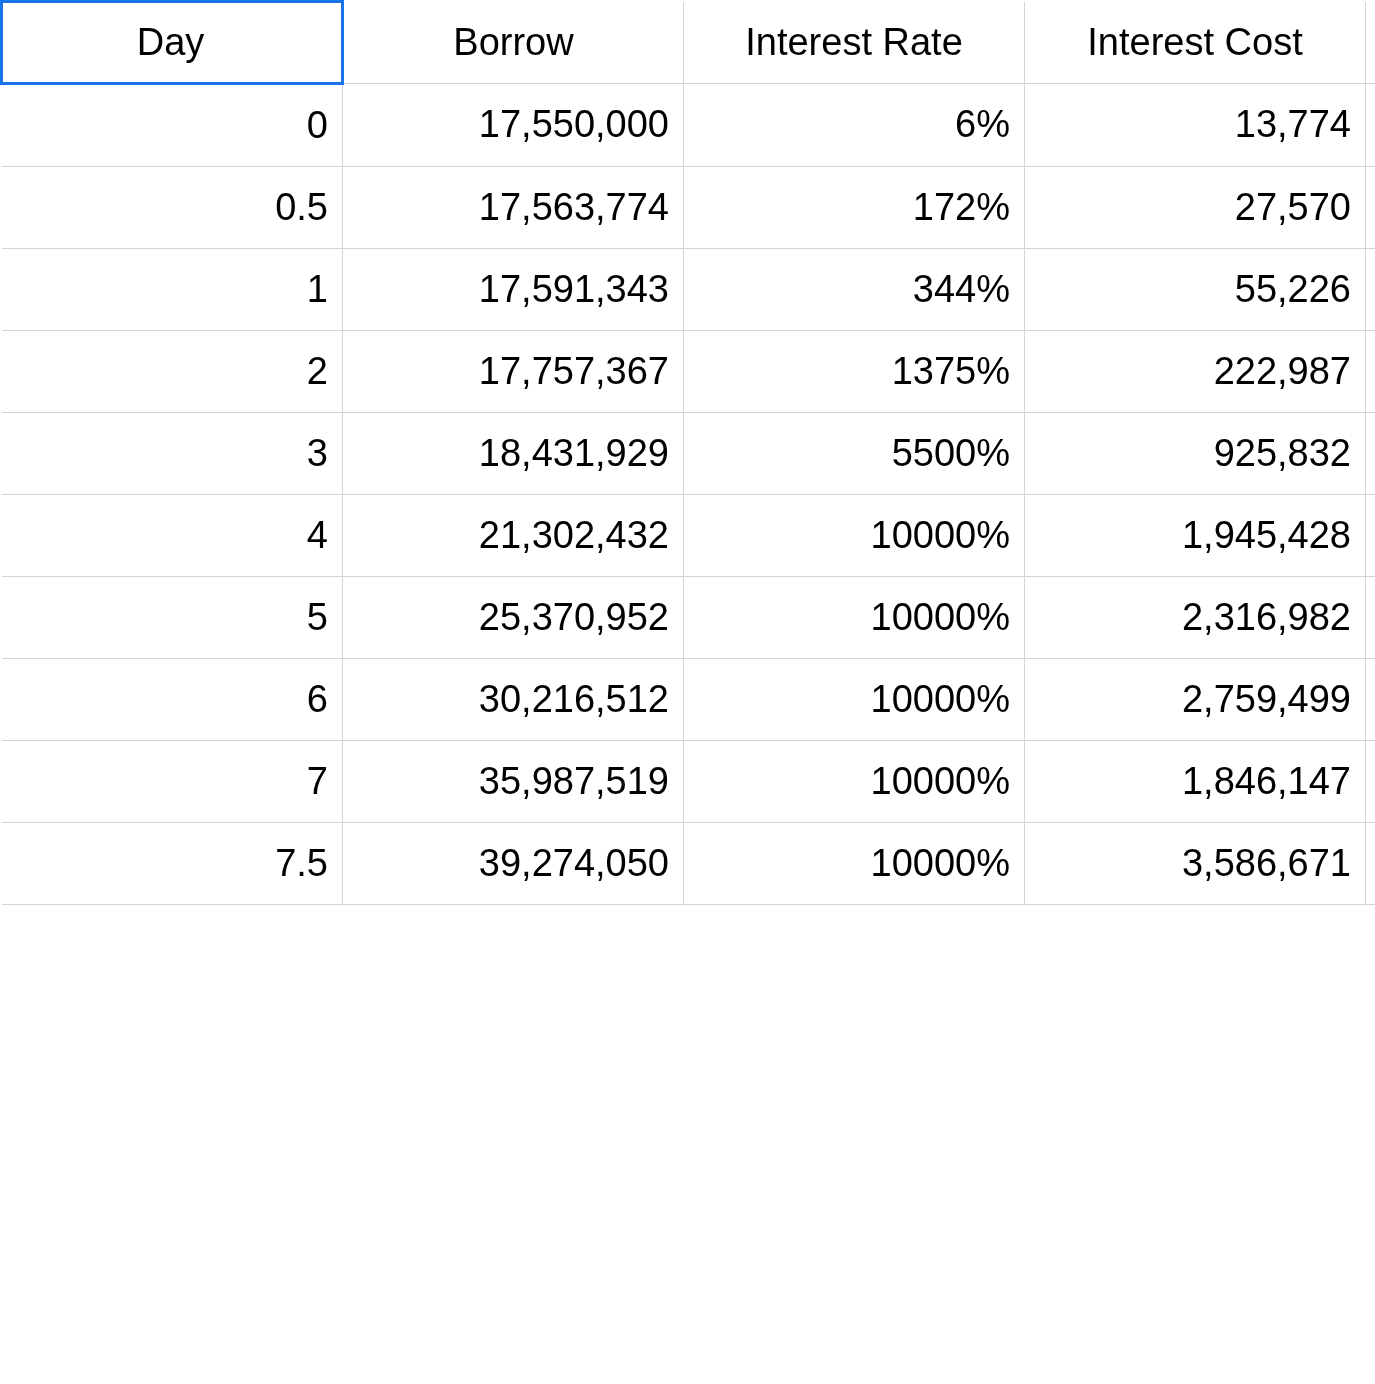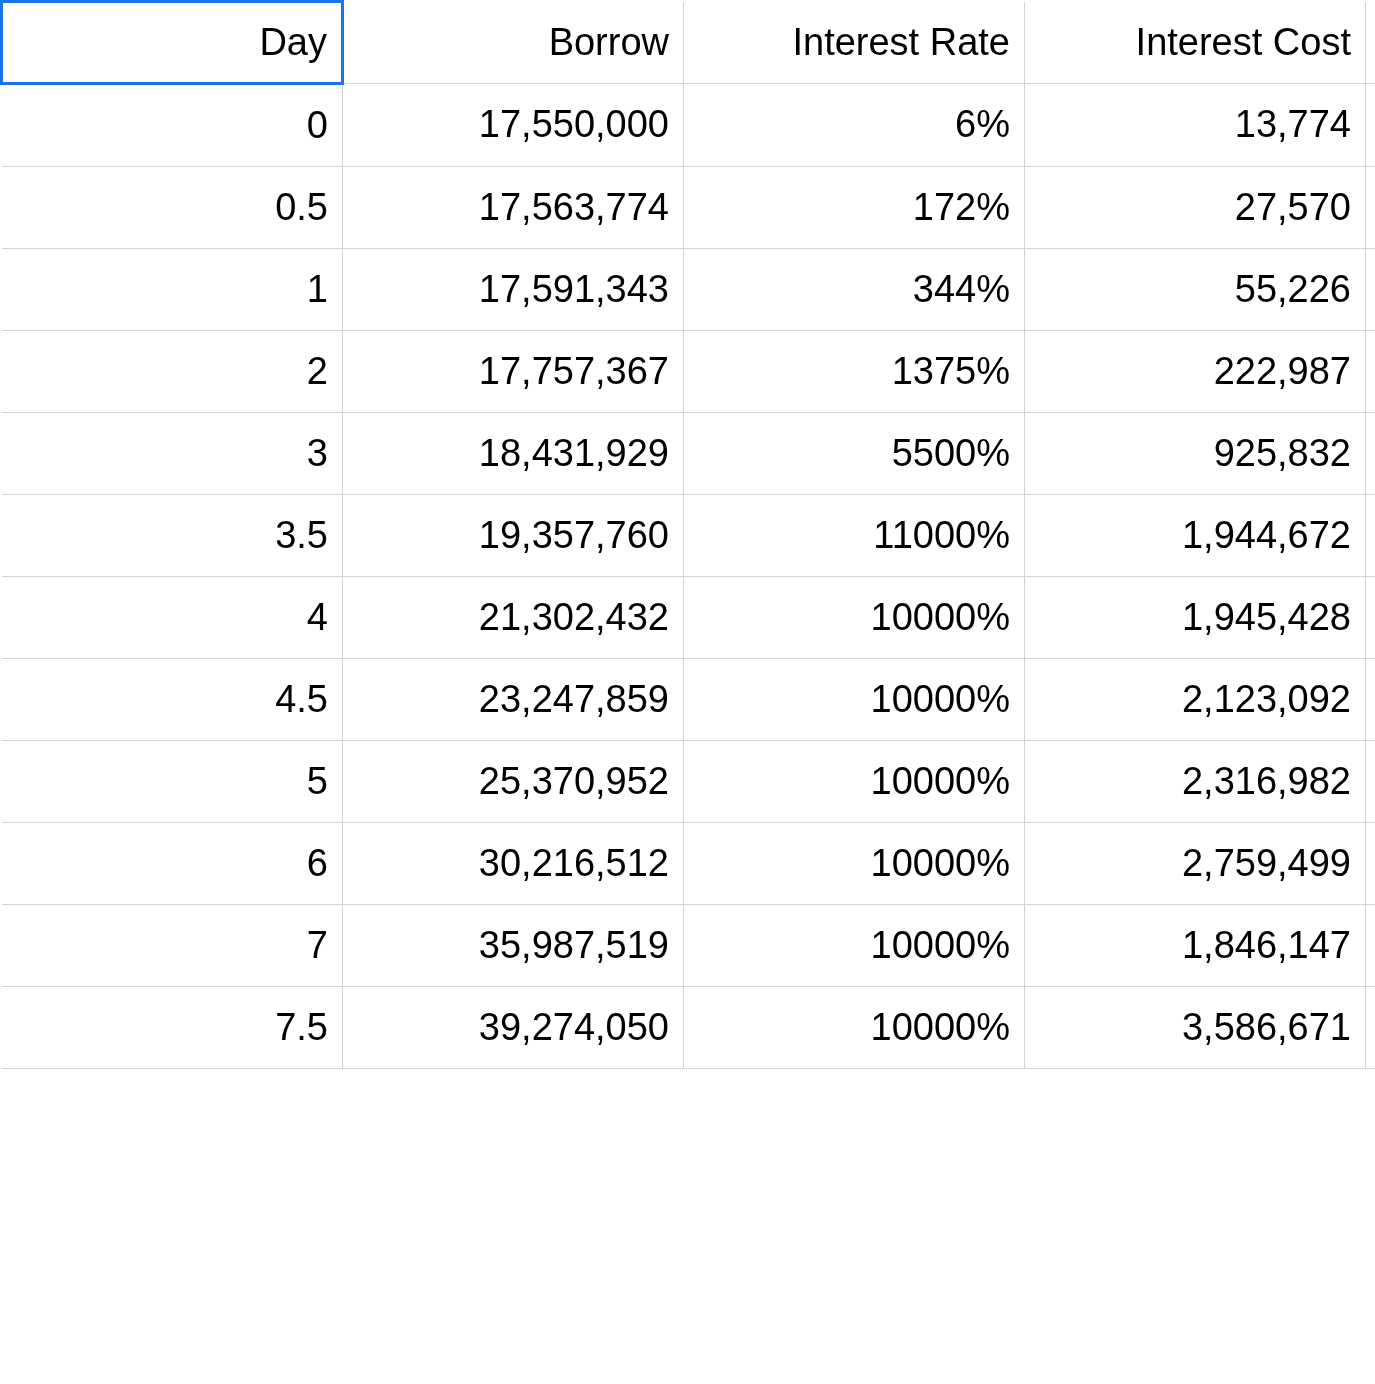--- a/index.html
+++ b/index.html
@@ -31,21 +31,21 @@
     border-right: 1px solid #d4d4d4;
     border-bottom: 1px solid #d4d4d4;
     font-size: 38px;
     font-weight: normal;
     line-height: 81px;
     padding: 0 14px 0 10px;
     white-space: nowrap;
     overflow: hidden;
   }
   table.sheet thead th {
-    text-align: right;
+    text-align: center;
     vertical-align: middle;
     padding-left: 14px;
   }
   table.sheet tbody td {
     text-align: right;
   }
   table.sheet td.tail, table.sheet th.tail {
     border-right: none;
     padding: 0;
   }
@@ -110,38 +110,24 @@
       <td class="tail"></td>
     </tr>
     <tr>
       <td>3</td>
       <td>18,431,929</td>
       <td>5500%</td>
       <td>925,832</td>
       <td class="tail"></td>
     </tr>
     <tr>
-      <td>3.5</td>
-      <td>19,357,760</td>
-      <td>11000%</td>
-      <td>1,944,672</td>
-      <td class="tail"></td>
-    </tr>
-    <tr>
       <td>4</td>
       <td>21,302,432</td>
       <td>10000%</td>
       <td>1,945,428</td>
-      <td class="tail"></td>
-    </tr>
-    <tr>
-      <td>4.5</td>
-      <td>23,247,859</td>
-      <td>10000%</td>
-      <td>2,123,092</td>
       <td class="tail"></td>
     </tr>
     <tr>
       <td>5</td>
       <td>25,370,952</td>
       <td>10000%</td>
       <td>2,316,982</td>
       <td class="tail"></td>
     </tr>
     <tr>

